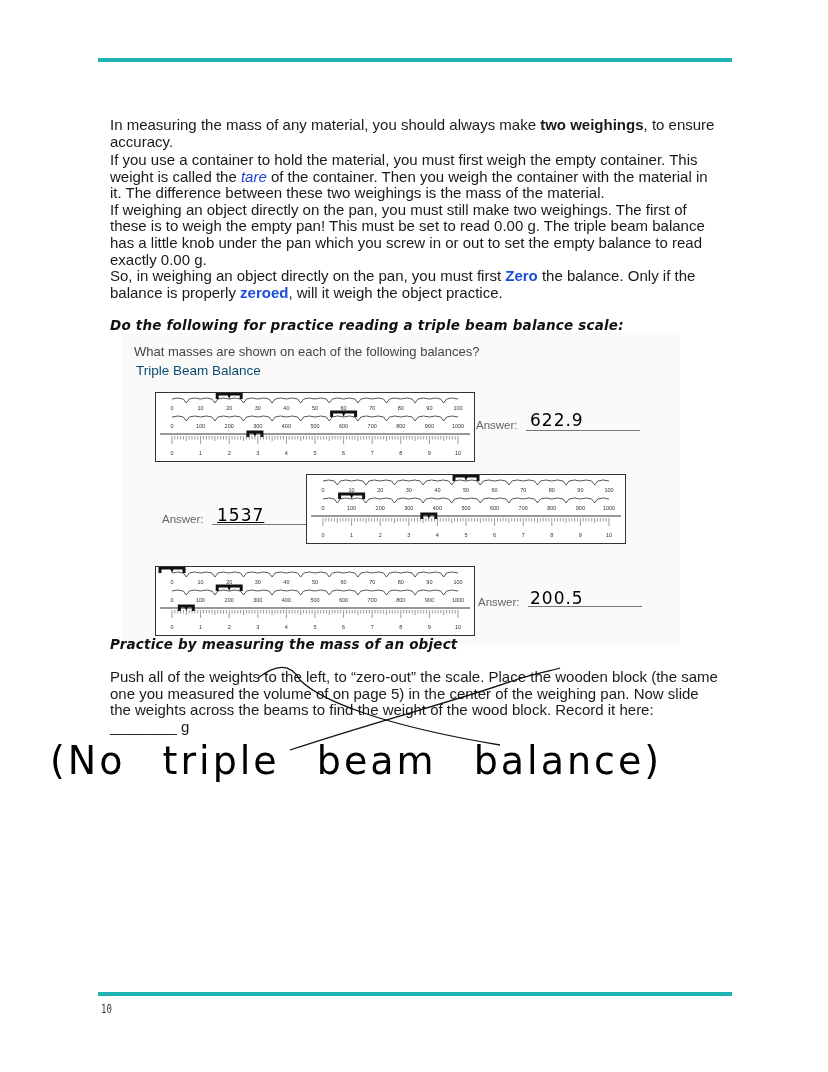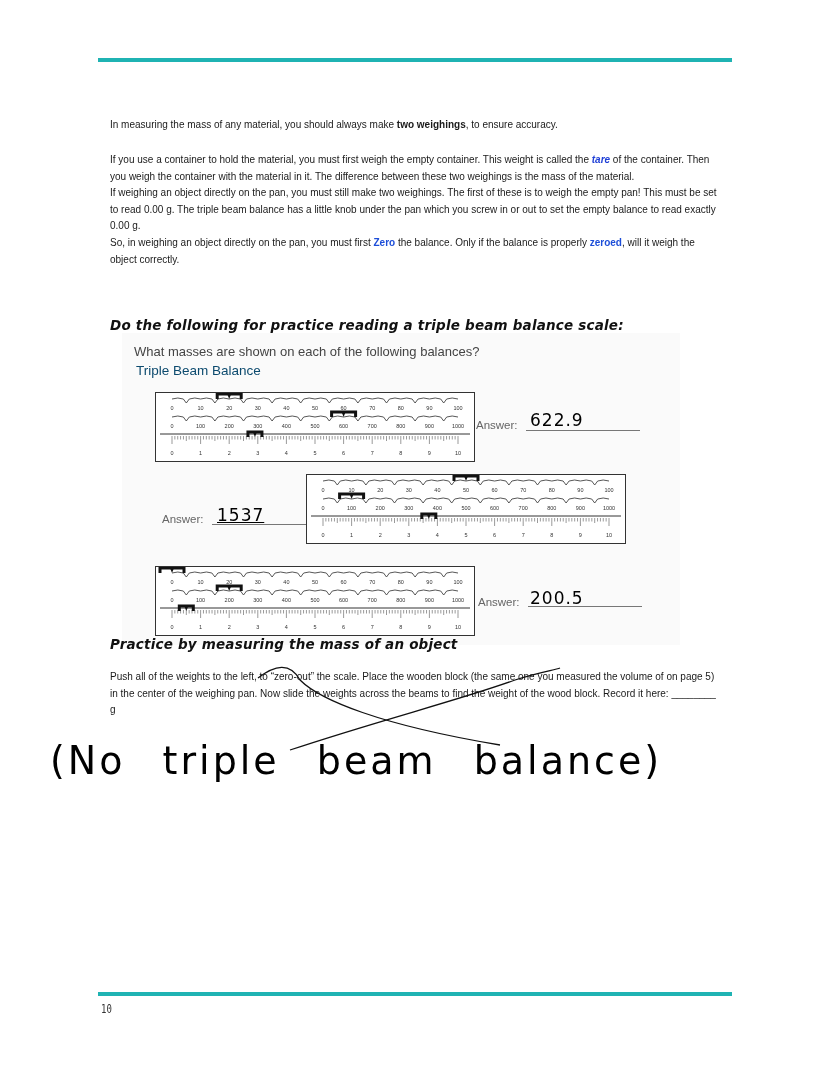--- a/index.html
+++ b/index.html
@@ -5,26 +5,26 @@
   html, body { margin: 0; padding: 0; }
   body {
     width: 828px; height: 1072px; background: #ffffff; position: relative; overflow: hidden;
     font-family: "Liberation Sans", sans-serif; color: #1a1a1a;
   }
   .rule { position: absolute; left: 98px; width: 634px; height: 4px; background: #1fb3b3; }
   .rule.top { top: 58px; }
   .rule.bottom { top: 992px; }
   .page-num { position: absolute; left: 101px; top: 1002px; font-family: "DejaVu Sans Mono", monospace; font-size: 12px; color: #333; transform: scaleX(0.75); transform-origin: left; }
 
-  .para { position: absolute; left: 110px; width: 610px; font-size: 10px; line-height: 16.6px; color: #1a1a1a; }
+  .para { position: absolute; left: 110px; width: 610px; font-size: 15px; line-height: 16.6px; color: #1a1a1a; }
   .p1 { top: 117px; }
   .p2 { top: 152px; }
   b { font-weight: bold; }
   .blue { color: #1d4ed8; font-weight: bold; }
-  .blue-i { color: #1f3fd6; font-weight: bold; font-style: italic; }
+  .blue-i { color: #1f3fd6; font-weight: normal; font-style: italic; }
 
   .heading { position: absolute; left: 110px; font-family: "DejaVu Sans", sans-serif; font-style: italic; font-weight: bold; font-size: 13.5px; color: #111; letter-spacing: 0.2px; }
   .h1 { top: 317px; }
   .h2 { top: 636px; }
 
   .worksheet { position: absolute; left: 122px; top: 333px; width: 558px; height: 312px; background: #fafafa; }
   .ws-q { position: absolute; left: 134px; top: 344px; font-size: 13px; color: #444; }
   .ws-title { position: absolute; left: 136px; top: 363px; font-size: 13.5px; color: #0c4a6e; }
 
   .balance { position: absolute; width: 318px; height: 68px; border: 1.5px solid #333; background: #fff; }
@@ -46,21 +46,21 @@
 
 <div class="rule top"></div>
 
 <div class="para p1">
   <span>In measuring the mass of any material, you should always make </span><b>two weighings</b><span>, to ensure accuracy.</span>
 </div>
 
 <div class="para p2">
   <span>If you use a container to hold the material, you must first weigh the empty container. This weight is called the </span><span class="blue-i">tare</span><span> of the container. Then you weigh the container with the material in it. The difference between these two weighings is the mass of the material.</span><br>
   <span>If weighing an object directly on the pan, you must still make two weighings. The first of these is to weigh the empty pan! This must be set to read 0.00 g. The triple beam balance has a little knob under the pan which you screw in or out to set the empty balance to read exactly 0.00 g.</span><br>
-  <span>So, in weighing an object directly on the pan, you must first </span><span class="blue">Zero</span><span> the balance. Only if the balance is properly </span><span class="blue">zeroed</span><span>, will it weigh the object correctly.</span>
+  <span>So, in weighing an object directly on the pan, you must first </span><span class="blue">Zero</span><span> the balance. Only if the balance is properly </span><span class="blue">zeroed</span><span>, will it weigh the object practice.</span>
 </div>
 
 <div class="heading h1">Do the following for practice reading a triple beam balance scale:</div>
 
 <div class="worksheet"></div>
 <div class="ws-q">What masses are shown on each of the following balances?</div>
 <div class="ws-title">Triple Beam Balance</div>
 
 <div class="balance b1">
     <svg width="318" height="68">

